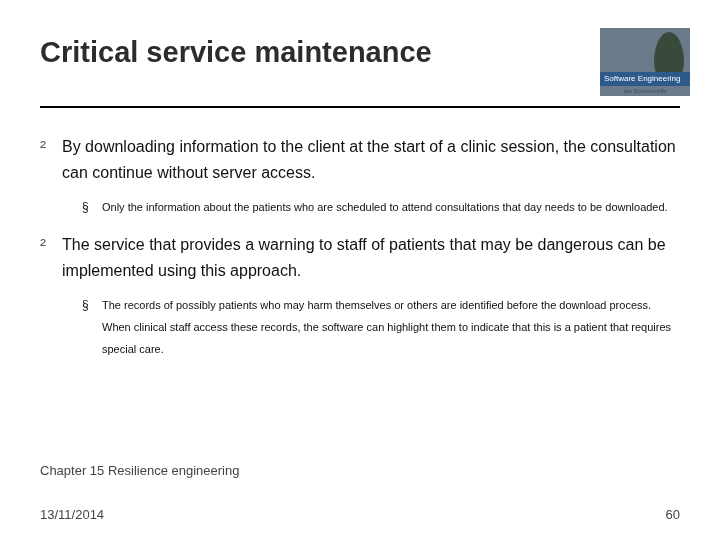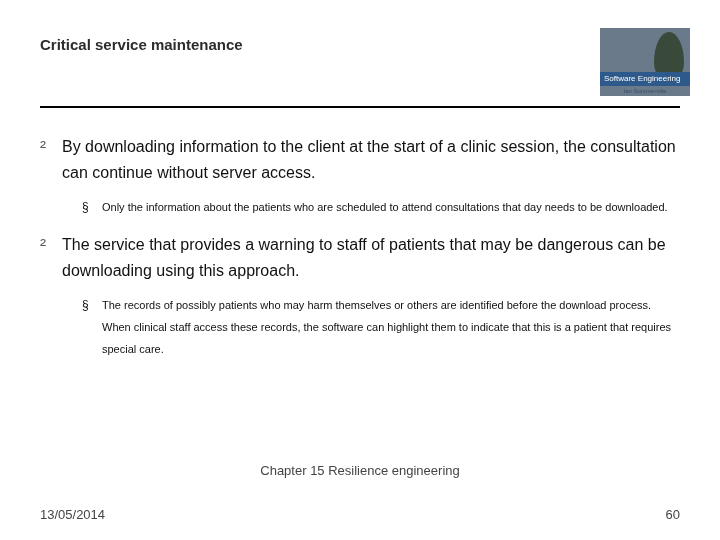--- a/index.html
+++ b/index.html
@@ -1,33 +1,33 @@
 <!DOCTYPE html>
 <html><head>
 <meta charset="utf-8">
 <style>
   * { margin: 0; padding: 0; box-sizing: border-box; }
   html, body { width: 720px; height: 540px; background: #fff; font-family: Arial, Helvetica, sans-serif; color: #111; }
   .slide { position: relative; width: 720px; height: 540px; padding: 28px 40px 0 40px; }
   .title-row { display: flex; align-items: flex-start; justify-content: space-between; }
-  .title { font-size: 15px; font-weight: bold; color: #2c2c2c; padding-top: 8px; }
+  .title { font-size: 29px; font-weight: bold; color: #2c2c2c; padding-top: 8px; }
   .logo { width: 90px; height: 68px; background: #6a7a8a; position: relative; overflow: hidden; flex-shrink: 0; margin-right: -10px; }
   .gherkin { position: absolute; right: 6px; top: 4px; width: 30px; height: 50px; background: #3a4a3a; border-radius: 50% 50% 45% 45% / 60% 60% 40% 40%; }
   .se-band { position: absolute; left: 0; right: 0; bottom: 10px; height: 14px; background: #2d5a8a; color: #fff; font-size: 8px; line-height: 14px; padding-left: 4px; }
   .author { position: absolute; left: 0; right: 0; bottom: 0; height: 10px; font-size: 6px; color: #39506b; text-align: center; line-height: 10px; }
   .rule { border: none; border-top: 2px solid #000; margin: 10px 0 0 0; width: 640px; }
   .content { padding-top: 18px; }
   .l1 { display: flex; margin: 8px 0 4px 0; }
   .l1 .bullet { width: 22px; flex-shrink: 0; font-size: 18px; color: #5a5a5a; line-height: 26px; text-align: left; }
   .l1 .text { font-size: 16px; line-height: 26px; }
   .l2 { display: flex; margin: 10px 0 14px 42px; }
   .l2 .bullet { width: 20px; flex-shrink: 0; font-size: 12px; color: #111; line-height: 22px; }
   .l2 .text { font-size: 11px; line-height: 22px; }
   .footer { position: absolute; left: 40px; right: 40px; bottom: 18px; display: flex; justify-content: space-between; align-items: baseline; font-size: 13px; color: #444; }
-  .footer .center { position: absolute; left: 0; right: 0; text-align: center; }
+  .footer .center { position: absolute; left: 0; right: 0; }
   .footer .right { margin-left: auto; margin-top: 44px; }
 </style>
 </head>
 <body>
 
 <div class="slide">
 
   <div class="title-row">
     <div class="title">Critical service maintenance</div>
     <div class="logo">
@@ -45,28 +45,28 @@
       <div class="bullet">²</div>
       <div class="text">By downloading information to the client at the start of a clinic session, the consultation can continue without server access.</div>
     </div>
     <div class="l2">
       <div class="bullet">§</div>
       <div class="text">Only the information about the patients who are scheduled to attend consultations that day needs to be downloaded.</div>
     </div>
 
     <div class="l1">
       <div class="bullet">²</div>
-      <div class="text">The service that provides a warning to staff of patients that may be dangerous can be downloading using this approach.</div>
+      <div class="text">The service that provides a warning to staff of patients that may be dangerous can be implemented using this approach.</div>
     </div>
     <div class="l2">
       <div class="bullet">§</div>
       <div class="text">The records of possibly patients who may harm themselves or others are identified before the download process. When clinical staff access these records, the software can highlight them to indicate that this is a patient that requires special care.</div>
     </div>
 
   </div>
 
   <div class="footer">
-    <span>13/05/2014</span>
+    <span>13/11/2014</span>
     <span class="center">Chapter 15 Resilience engineering</span>
     <span class="right">60</span>
   </div>
 
 </div>
 
 </body></html>

